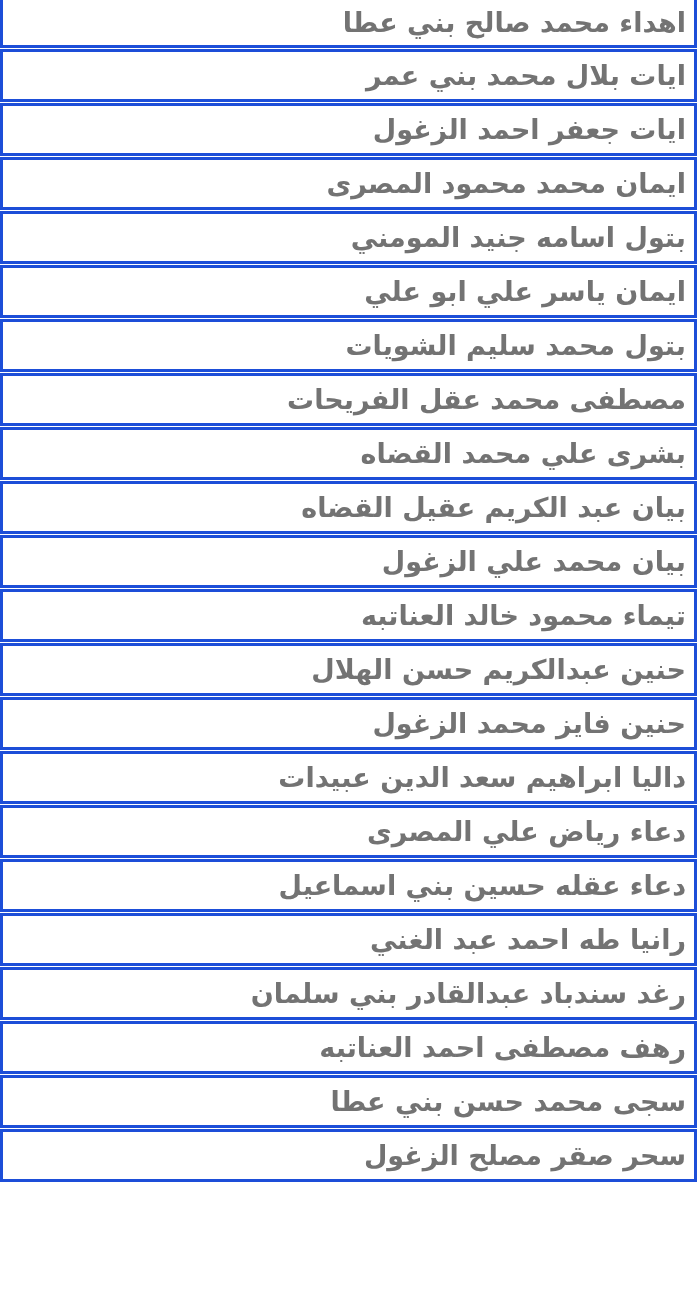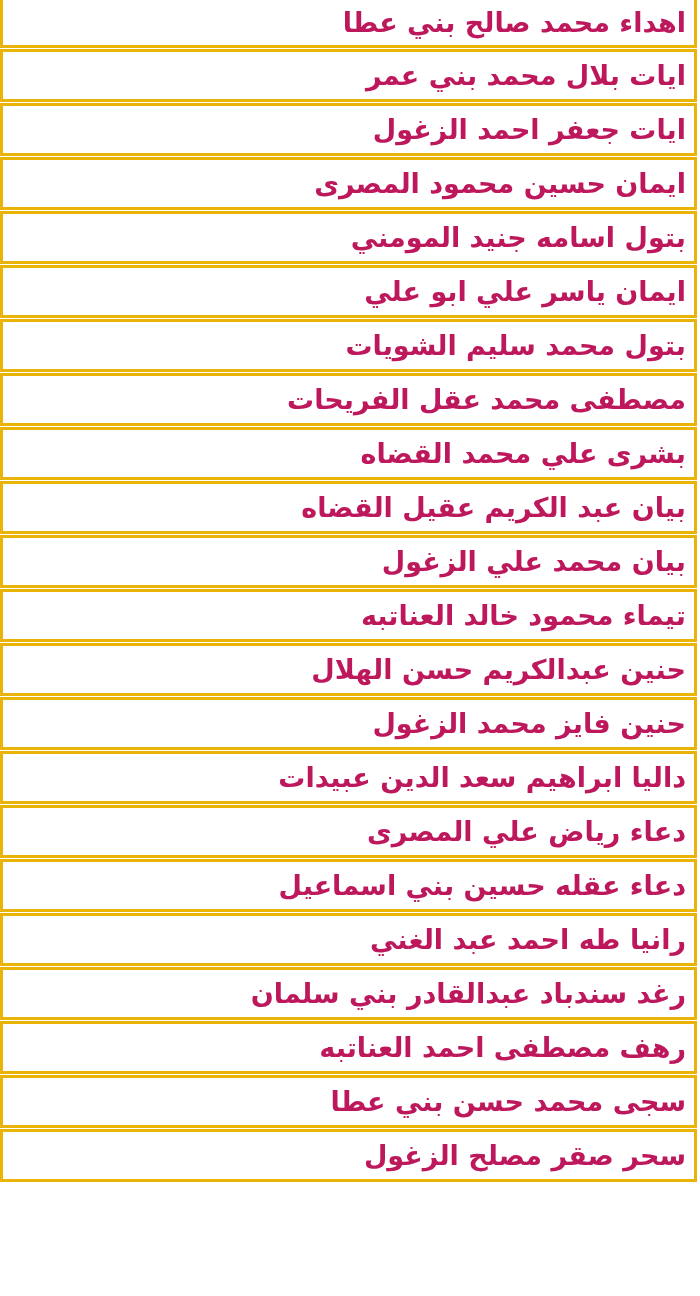--- a/index.html
+++ b/index.html
@@ -18,59 +18,59 @@
   #names-table {
     position: absolute;
     top: 0;
     left: 0;
     width: 697px;
   }
   .row {
     box-sizing: border-box;
     height: 53px;
     margin-top: 1px;
-    border: 3px solid #eab308;
+    border: 3px solid #1d4ed8;
     background: #ffffff;
     display: flex;
     align-items: center;
     justify-content: flex-start;
     direction: rtl;
     padding: 0 8px 0 4px;
     overflow: hidden;
   }
   .row.first {
     height: 48px;
     margin-top: 0;
     border-top: none;
   }
   .name-text {
     font-family: "DejaVu Sans", sans-serif;
     font-weight: bold;
     font-size: 27px;
     line-height: 1;
-    color: #be185d;
+    color: #737373;
     white-space: nowrap;
   }
 </style>
 </head>
 <body>
 
 <div id="screen">
   <div id="names-table">
       <div class="row first">
         <span class="name-text">اهداء محمد صالح بني عطا</span>
       </div>
       <div class="row">
         <span class="name-text">ايات بلال محمد بني عمر</span>
       </div>
       <div class="row">
         <span class="name-text">ايات جعفر احمد الزغول</span>
       </div>
       <div class="row">
-        <span class="name-text">ايمان حسين محمود المصرى</span>
+        <span class="name-text">ايمان محمد محمود المصرى</span>
       </div>
       <div class="row">
         <span class="name-text">بتول اسامه جنيد المومني</span>
       </div>
       <div class="row">
         <span class="name-text">ايمان ياسر علي ابو علي</span>
       </div>
       <div class="row">
         <span class="name-text">بتول محمد سليم الشويات</span>
       </div>

